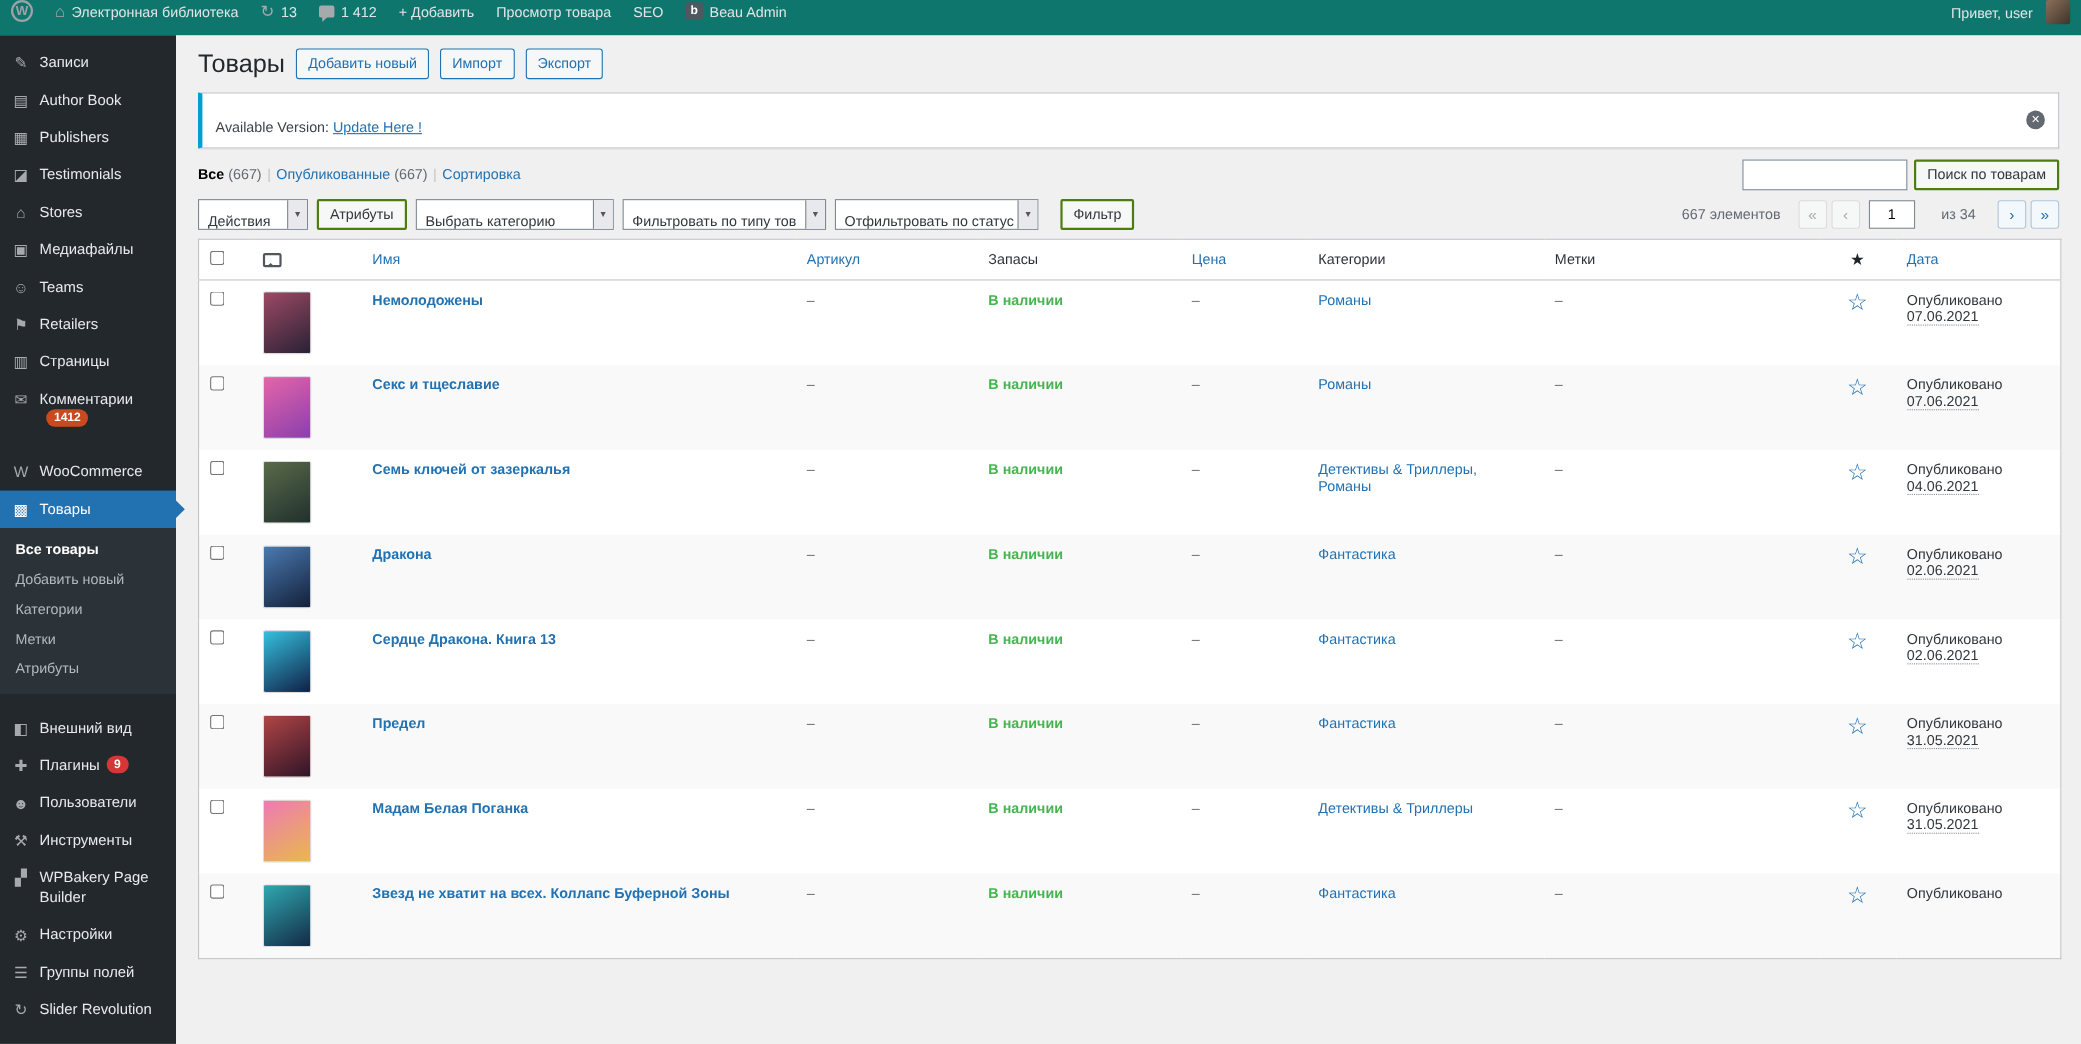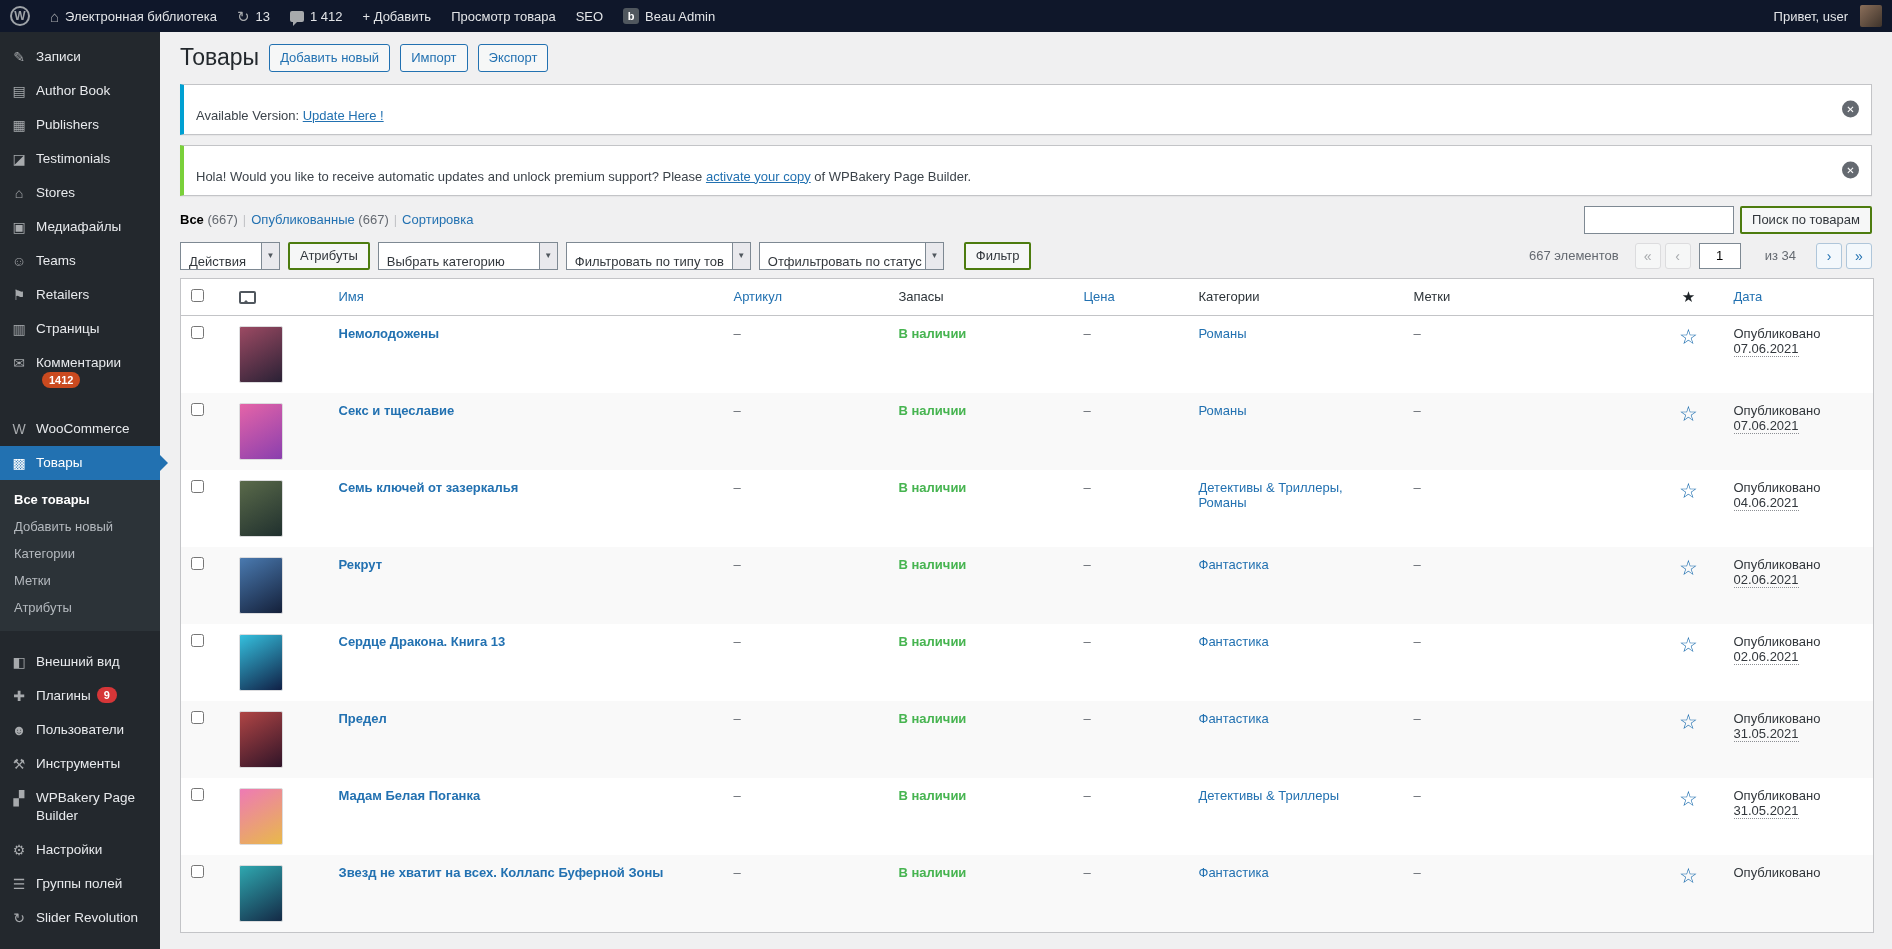--- a/index.html
+++ b/index.html
@@ -5,21 +5,21 @@
   * { box-sizing: border-box; }
   html,body { margin:0; padding:0; }
   body {
     width:1892px; height:949px; overflow:hidden;
     font-family:"Liberation Sans", sans-serif; font-size:13px;
     background:#f0f0f1; color:#1d2327;
   }
   ul { list-style:none; margin:0; padding:0; }
 
   
-  .adminbar { height:32px; background:#0f172a; display:flex; align-items:center; }
+  .adminbar { height:32px; background:#0f766e; display:flex; align-items:flex-start; }
   .ab-left { display:flex; }
   .ab-right { margin-left:auto; display:flex; }
   .ab-item { display:flex; align-items:center; gap:6px; padding:0 10px; font-size:13px; color:#e2e4e7; cursor:pointer; white-space:nowrap; }
   .wp-logo-circle { width:20px; height:20px; border-radius:50%; border:2px solid #9ea3a8; color:#9ea3a8; font-weight:700; font-size:12px; display:flex; align-items:center; justify-content:center; }
   .wp-logo-circle::before { content:"W"; }
   .glyph { color:#a7aaad; font-size:15px; line-height:1; }
   .home-glyph::before { content:"⌂"; }
   .upd-glyph::before { content:"↻"; }
   .comments-bubble { width:14px; height:11px; background:#a7aaad; border-radius:2px; position:relative; }
   .comments-bubble::after { content:""; position:absolute; left:3px; bottom:-4px; border:3px solid transparent; border-top-color:#a7aaad; border-left-color:#a7aaad; }
@@ -268,24 +268,20 @@
         <a class="pta">Добавить новый</a>
         <a class="pta">Импорт</a>
         <a class="pta">Экспорт</a>
       </div>
 
       <div class="notice notice-blue">
         <span>Available Version: </span><a class="nlink">Update Here !</a><span></span>
         <span class="dismiss"></span>
       </div>
 
-      <div class="notice notice-green">
-        <span>Hola! Would you like to receive automatic updates and unlock premium support? Please </span><a class="nlink">activate your copy</a><span> of WPBakery Page Builder.</span>
-        <span class="dismiss"></span>
-      </div>
 
       <div class="views-row">
         <div class="views">
           <a class="current-view"><span>Все</span> <span class="count">(667)</span></a><span class="pipe">|</span><a><span>Опубликованные</span> <span class="count">(667)</span></a><span class="pipe">|</span><a>Сортировка</a>
         </div>
         <div class="searchbox">
           <input type="text" style="">
           <button class="btn-secondary">Поиск по товарам</button>
         </div>
       </div>
@@ -395,21 +391,21 @@
               <td class="muted">–</td>
               <td class="star-cell"><span class="feature-star"></span></td>
               <td class="datecol"><span>Опубликовано</span><br><span class="date-val">04.06.2021</span></td>
             </tr>
 
             <tr>
               <td><input type="checkbox" class="cb" style=""></td>
               <td>
                 <div class="thumb" style="background: linear-gradient(150deg, rgb(74, 122, 176), rgb(20, 32, 58));"></div>
               </td>
-              <td><a class="rowtitle">Рекрут</a></td>
+              <td><a class="rowtitle">Дракона</a></td>
               <td class="muted">–</td>
               <td class="instock">В наличии</td>
               <td class="muted">–</td>
               <td><a class="catlink">Фантастика</a></td>
               <td class="muted">–</td>
               <td class="star-cell"><span class="feature-star"></span></td>
               <td class="datecol"><span>Опубликовано</span><br><span class="date-val">02.06.2021</span></td>
             </tr>
 
             <tr>

